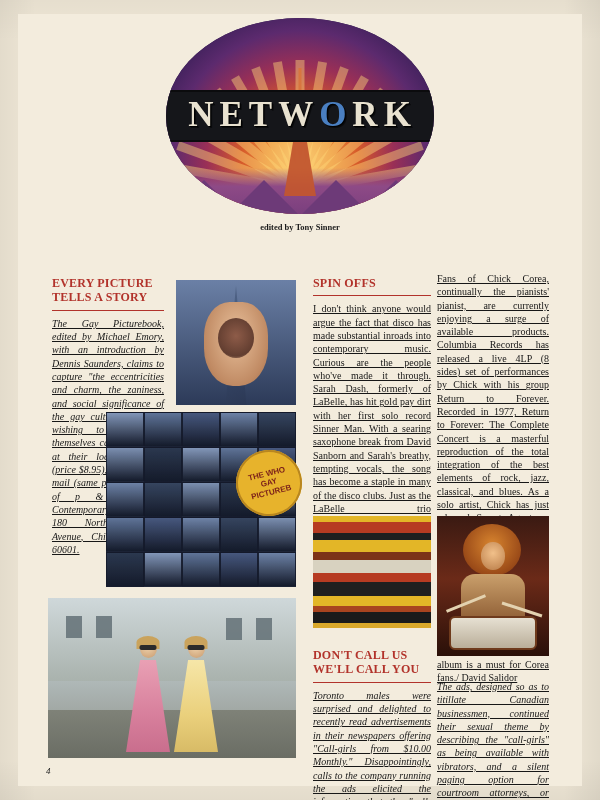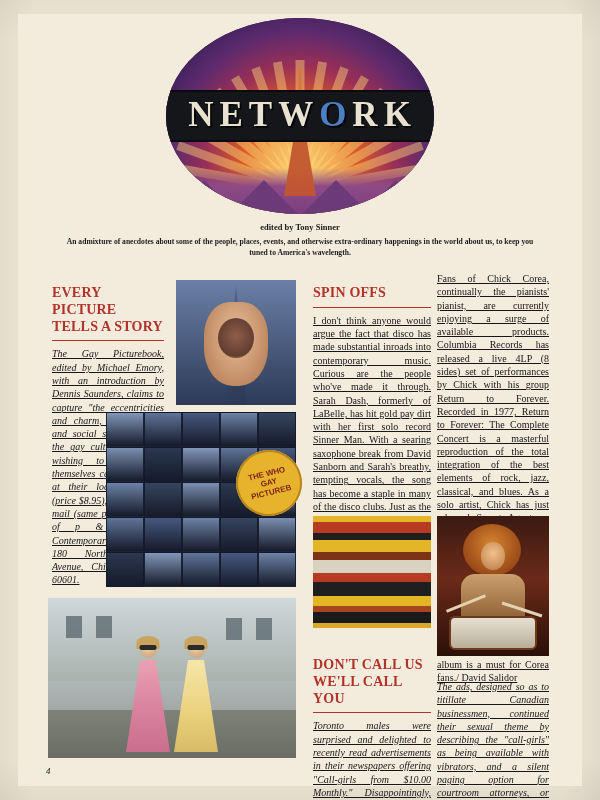--- a/index.html
+++ b/index.html
@@ -171,24 +171,24 @@
     position: absolute;
     left: 437px;
     top: 272px;
     width: 112px;
   }
 
   .headline {
     color: #b2332b;
     font-family: "Liberation Serif", serif;
     font-weight: bold;
-    font-size: 14px;
+    font-size: 12px;
     line-height: 1.2;
     letter-spacing: 0.2px;
-    margin: 13px 0 5px 0;
+    margin: 4px 0 5px 0;
   }
   .rule {
     border-bottom: 1.2px solid #b2332b;
     margin-bottom: 6px;
   }
   .body-text {
     font-size: 10px;
     line-height: 1.33;
     color: #171717;
     text-align: justify;
@@ -388,21 +388,20 @@
         <span>T</span>
         <span>W</span>
         <span class="accent">O</span>
         <span>R</span>
         <span>K</span>
       </div>
   </div>
 
   <div class="credits">
     <div class="edited">edited by Tony Sinner</div>
-    <div class="blurb">An admixture of anecdotes about some of the people, places, events, and otherwise extra-ordinary happenings in the world about us, to keep you tuned to America's wavelength.</div>
   </div>
 
   <div class="col-left">
     <h2 class="headline">EVERY PICTURE TELLS A STORY</h2>
     <div class="rule"></div>
     <div class="body-text italic">
       <p class="first">The Gay Picturebook, edited by Michael Emory, with an introduction by Dennis Saunders, claims to capture "the eccentricities and charm, the zaniness, and social significance of the gay culture." Readers wishing to judge for themselves can purchase it at their local bookstore (price $8.95), or order it by mail (same price, inclusive of p &amp; p) from: Contemporary Books Inc., 180 North Michigan Avenue, Chicago, Illinois 60601.</p>
     </div>
   </div>
 

